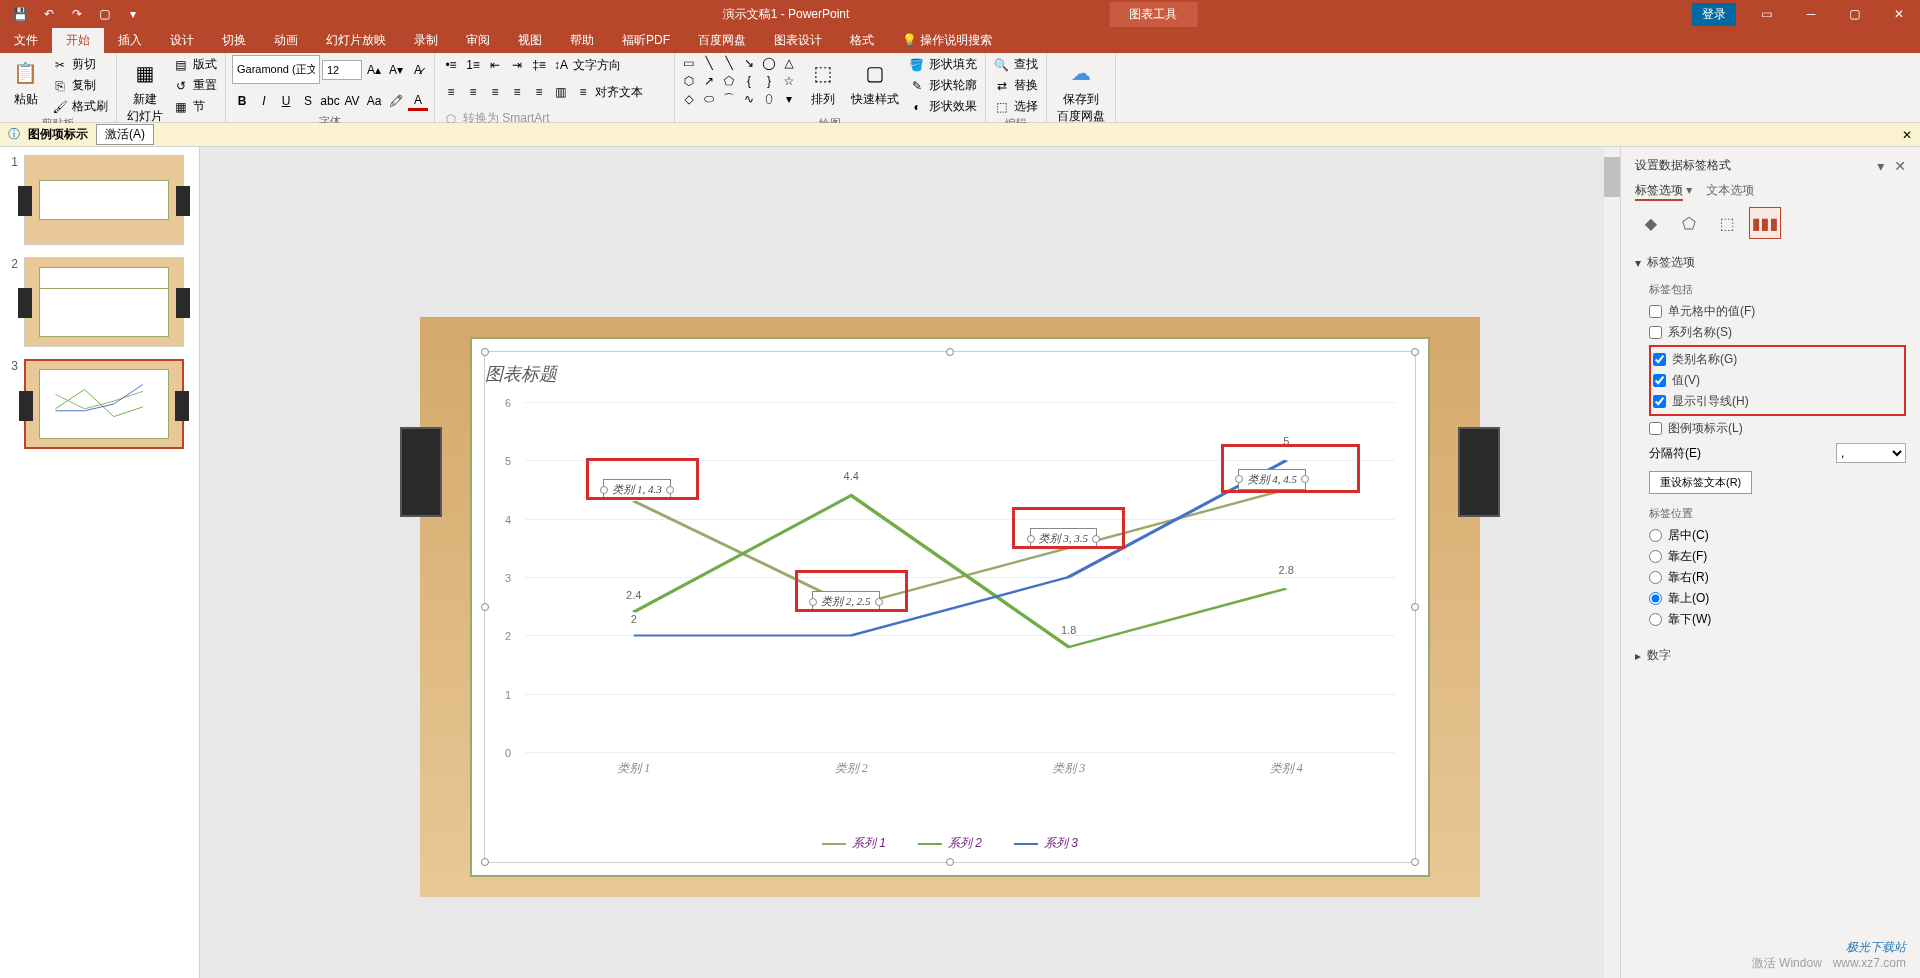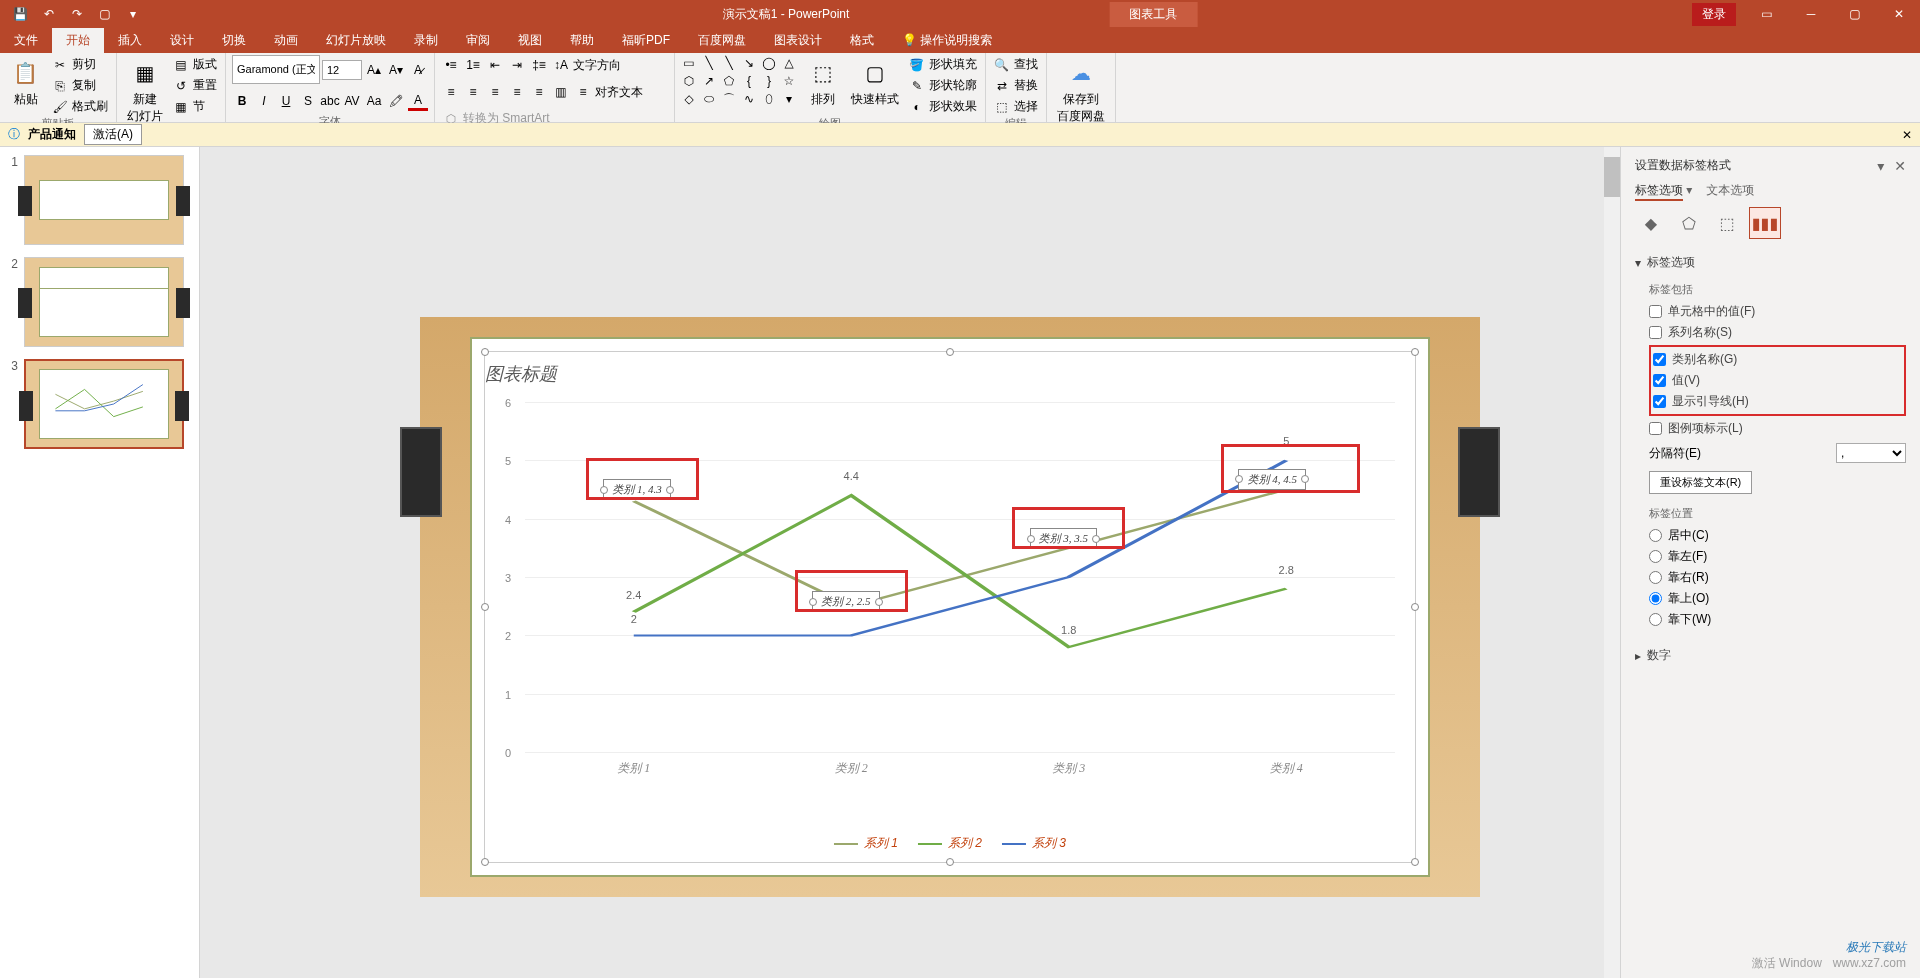--- a/index.html
+++ b/index.html
@@ -2,21 +2,21 @@
 <html><head>
 <meta charset="utf-8">
 <style>
 *{margin:0;padding:0;box-sizing:border-box;font-family:"Microsoft YaHei",sans-serif;font-size:12px}
 body{background:#fff;width:1920px;height:978px;overflow:hidden;position:relative}
 .titlebar{height:28px;background:#b7472a;display:flex;align-items:center;color:#fff;position:relative}
 .qat{display:flex;align-items:center;gap:10px;padding-left:12px}
 .qat-btn{width:18px;height:18px;display:flex;align-items:center;justify-content:center;color:#fff;cursor:pointer}
 .title-center{position:absolute;left:50%;transform:translateX(-50%);display:flex;gap:260px;align-items:center}
 .title-controls{margin-left:auto;display:flex;align-items:center;gap:2px}
-.login-btn{background:#b91c1c;padding:3px 10px;margin-right:8px}
+.login-btn{background:#0369a1;padding:3px 10px;margin-right:8px}
 .win-btn{width:42px;height:28px;display:flex;align-items:center;justify-content:center;cursor:pointer}
 .ribbon-tabs{height:25px;background:#b7472a;display:flex;color:#fff}
 .tab{padding:4px 14px;cursor:pointer}
 .tab.active{background:#f3f2f1;color:#b7472a}
 .ribbon{height:70px;background:#f3f2f1;border-bottom:1px solid #d4d4d4;display:flex}
 .rgroup{border-right:1px solid #d4d4d4;padding:2px 6px;display:flex;flex-direction:column;justify-content:space-between;position:relative}
 .rgroup-label{text-align:center;font-size:11px;color:#666;padding-bottom:2px}
 .rgroup-body{display:flex;align-items:flex-start;gap:4px;flex:1}
 .big-btn{display:flex;flex-direction:column;align-items:center;gap:2px;padding:2px 4px;cursor:pointer;font-size:11px}
 .big-icon{width:32px;height:32px;display:flex;align-items:center;justify-content:center;font-size:20px}
@@ -51,21 +51,21 @@
 .ygrid{position:absolute;left:0;right:0;border-top:1px solid #eee}
 .ylbl{position:absolute;left:-20px;font-size:11px;color:#888;transform:translateY(-50%)}
 .xlbl{position:absolute;bottom:-25px;font-size:12px;color:#888;font-style:italic;transform:translateX(-50%);font-family:KaiTi,serif}
 svg.lines{position:absolute;inset:0;width:100%;height:100%}
 .dlabel{position:absolute;font-size:11px;color:#666;transform:translate(-50%,-50%)}
 .dlabel-box{position:absolute;font-size:11px;color:#444;border:1px solid #888;background:#fff;padding:2px 8px;font-style:italic;font-family:KaiTi,serif}
 .dlabel-box::before,.dlabel-box::after{content:'';position:absolute;width:6px;height:6px;border:1px solid #888;background:#fff;border-radius:50%}
 .dlabel-box::before{left:-4px;top:50%;transform:translateY(-50%)}
 .dlabel-box::after{right:-4px;top:50%;transform:translateY(-50%)}
 .redbox{position:absolute;border:3px solid #d82c2c}
-.legend{position:absolute;bottom:10px;left:50%;transform:translateX(-50%);display:flex;gap:20px;font-size:12px;font-style:italic;color:#c2410c;font-family:KaiTi,serif}
+.legend{position:absolute;bottom:10px;left:50%;transform:translateX(-50%);display:flex;gap:32px;font-size:12px;font-style:italic;color:#701a75;font-family:KaiTi,serif}
 .leg-item{display:flex;align-items:center;gap:6px}
 .leg-line{width:24px;height:2px}
 .format-pane{width:300px;background:#f3f2f1;border-left:1px solid #d4d4d4;padding:10px 14px;overflow-y:auto}
 .pane-title{font-size:16px;color:#333;margin-bottom:8px;display:flex;justify-content:space-between;align-items:center}
 .pane-close{cursor:pointer;font-size:14px;color:#666}
 .pane-tabs{display:flex;gap:14px;margin-bottom:8px;font-size:11px;color:#666}
 .pane-tabs span{cursor:pointer}
 .pane-tabs .underline{border-bottom:2px solid #b7472a;color:#333;padding-bottom:2px}
 .pane-icons{display:flex;gap:6px;margin-bottom:12px}
 .pane-icon{width:32px;height:32px;border:1px solid transparent;display:flex;align-items:center;justify-content:center;cursor:pointer;font-size:16px;color:#666}
@@ -311,21 +311,21 @@
           <span style="white-space:pre-line;text-align:center">保存到
 百度网盘</span>
         </div>
     </div>
     <div class="rgroup-label">保存</div>
   </div>
 </div>
 
 <div class="notify-bar">
   <span style="color:#0078d4">ⓘ</span>
-  <b>产品通知</b>
+  <b>图例项标示</b>
   <button class="notify-btn">激活(A)</button>
   <span class="notify-close">✕</span>
 </div>
 
 <div class="workspace">
 
   <div class="slide-panel">
     <div class="thumb-row">
       <div class="thumb-num">1</div>
       <div class="thumb">

